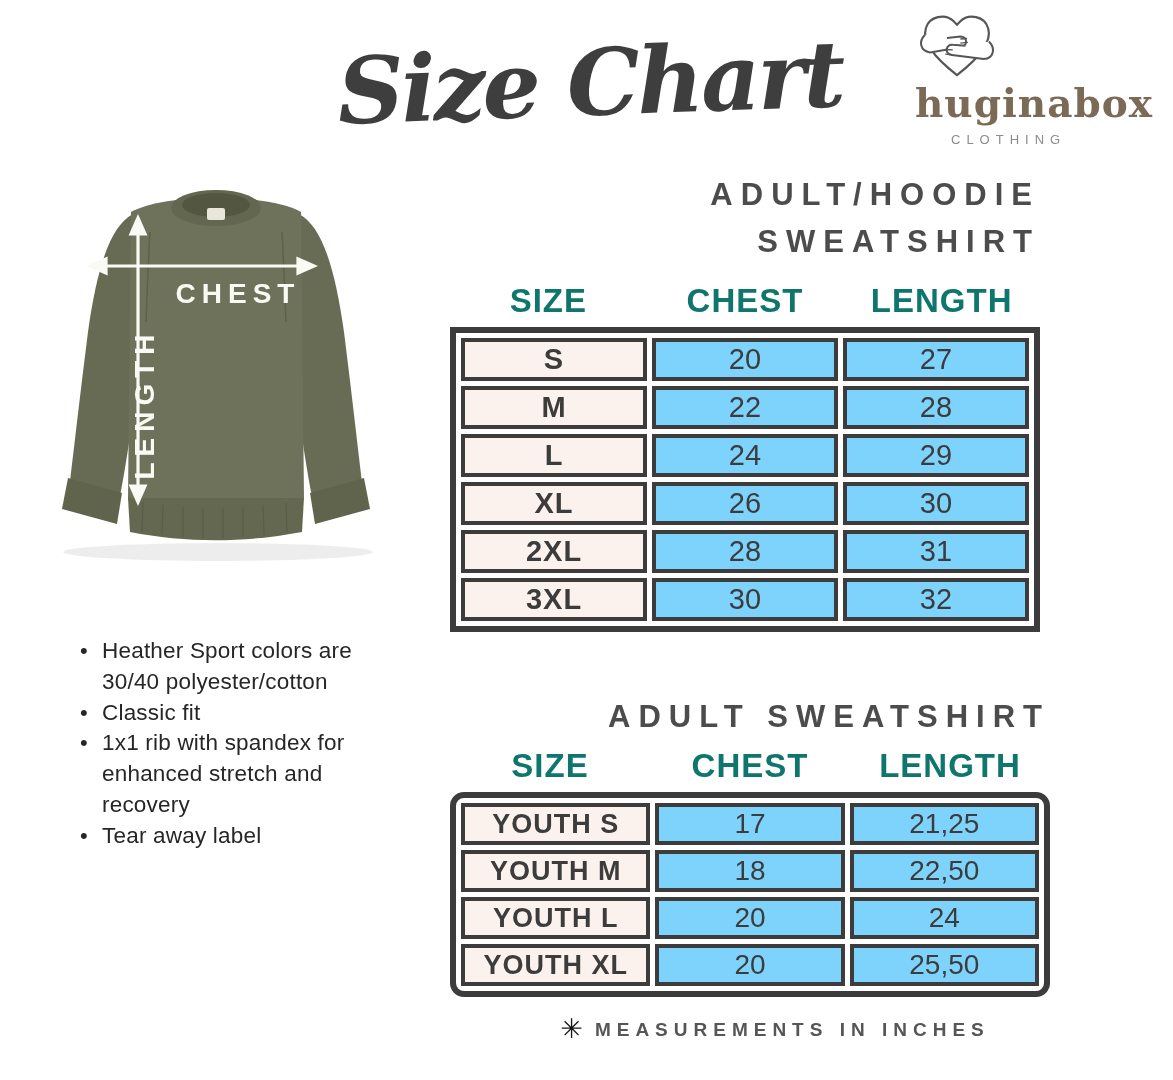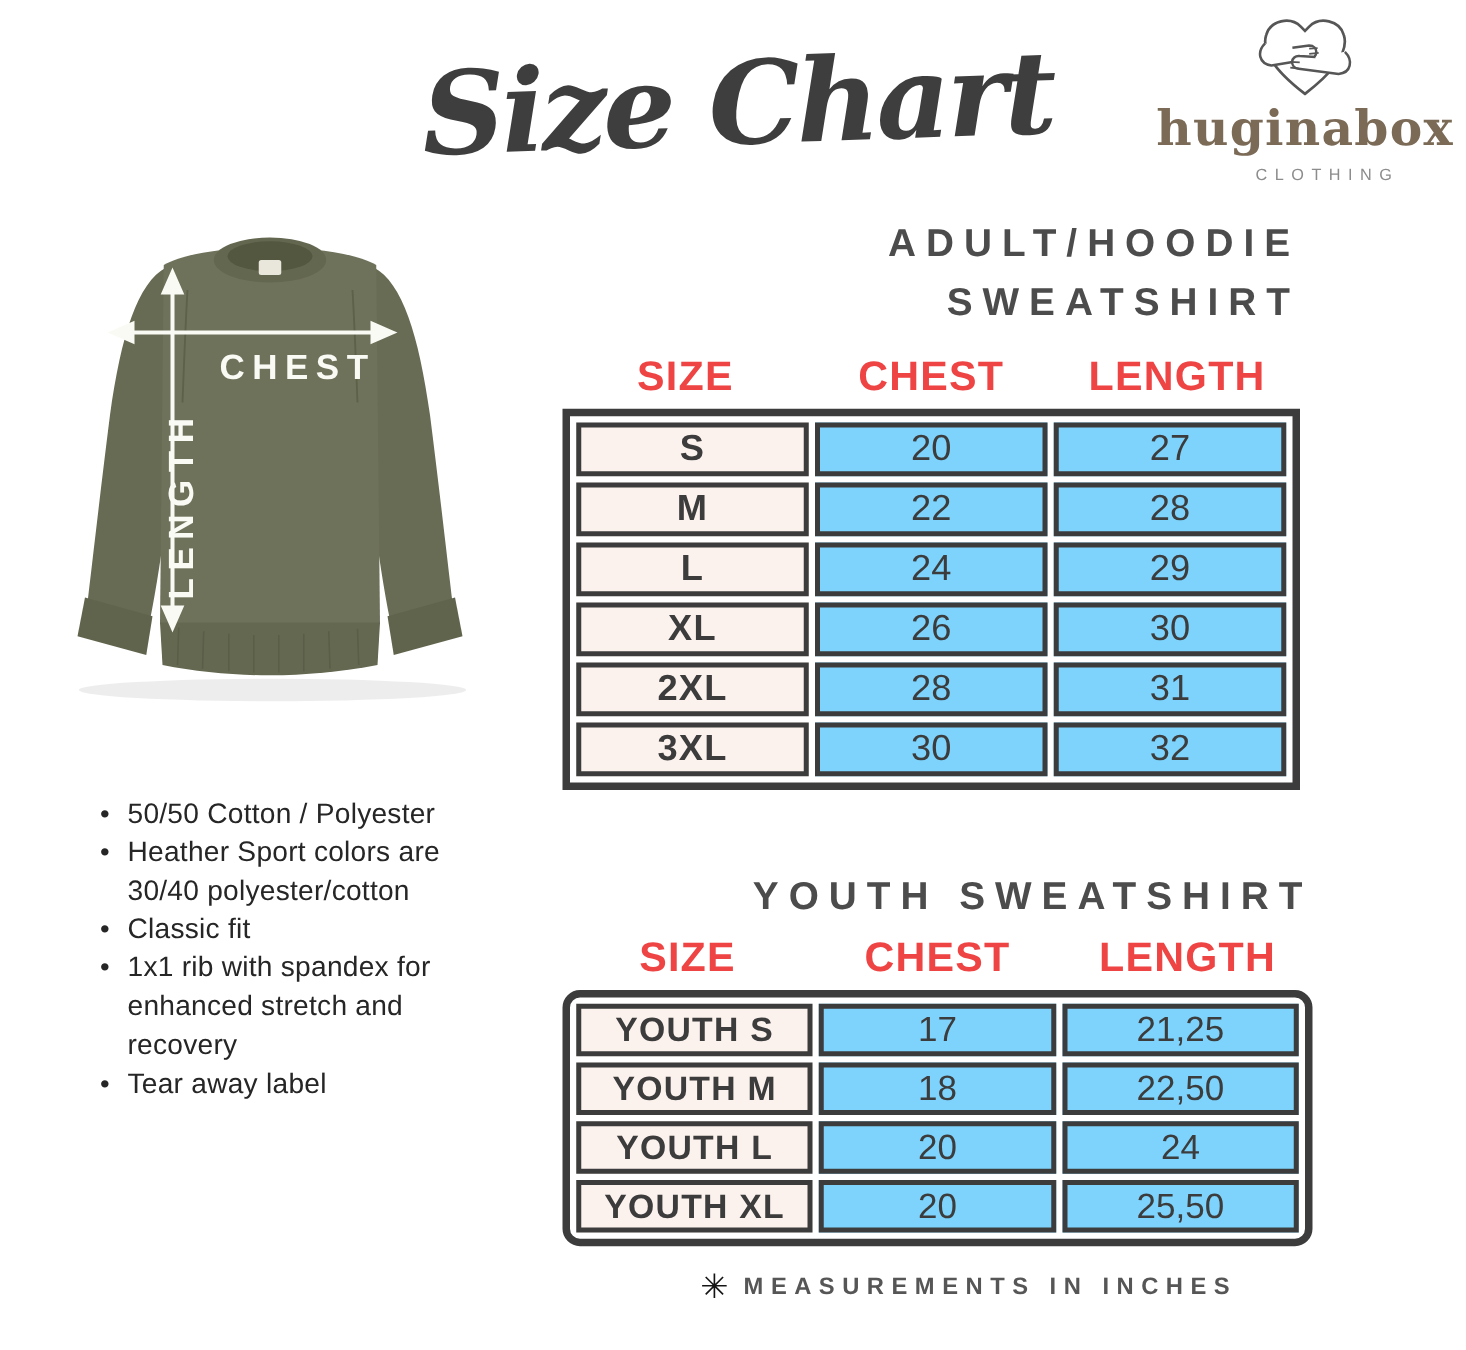--- a/index.html
+++ b/index.html
@@ -25,21 +25,21 @@
     letter-spacing: -3px;
     color: #3e3e3e;
     transform: rotate(-2deg);
     white-space: nowrap;
   }
 
   
   .logo {
     position: absolute;
     left: 915px; top: 6px; width: 258px;
-    display: flex; flex-direction: column; align-items: center;
+    display: flex; flex-direction: column; 
   }
   .logo-icon { width: 84px; height: 76px; }
   .logo-brand {
     font-family: "DejaVu Serif", serif;
     font-weight: 700;
     font-size: 39px;
     letter-spacing: 1px;
     color: #7b6a56;
     line-height: 1.0;
     margin-top: 2px;
@@ -72,21 +72,21 @@
   .col-headers {
     position: absolute;
     display: flex;
   }
   .col-headers .th {
     flex: 1 1 0;
     text-align: center;
     font-weight: 700;
     font-size: 33px;
     letter-spacing: 1px;
-    color: #ef4444;
+    color: #0f766e;
   }
   #adult-col-headers { left: 450px; top: 282px; width: 590px; }
   #youth-col-headers { left: 450px; top: 747px; width: 600px; }
 
   
   .size-table-frame {
     position: absolute;
     border: 6px solid #3c3c3c;
     background: #ffffff;
   }
@@ -254,28 +254,27 @@
           <tr>
             <td class="size-cell">3XL</td>
             <td>30</td>
             <td>32</td>
           </tr>
         </tbody>
       </table>
   </div>
 
   <ul class="features" id="features-list">
-      <li>50/50 Cotton / Polyester</li>
       <li>Heather Sport colors are 30/40 polyester/cotton</li>
       <li>Classic fit</li>
       <li>1x1 rib with spandex for enhanced stretch and recovery</li>
       <li>Tear away label</li>
     </ul>
 
-  <div class="section-heading" id="youth-heading">YOUTH SWEATSHIRT</div>
+  <div class="section-heading" id="youth-heading">ADULT SWEATSHIRT</div>
 
   <div class="col-headers" id="youth-col-headers">
       <div class="th">SIZE</div>
       <div class="th">CHEST</div>
       <div class="th">LENGTH</div>
     </div>
 
   <div class="size-table-frame" id="youth-table-frame">
     <table class="size-table">
         <tbody id="youth-tbody">

